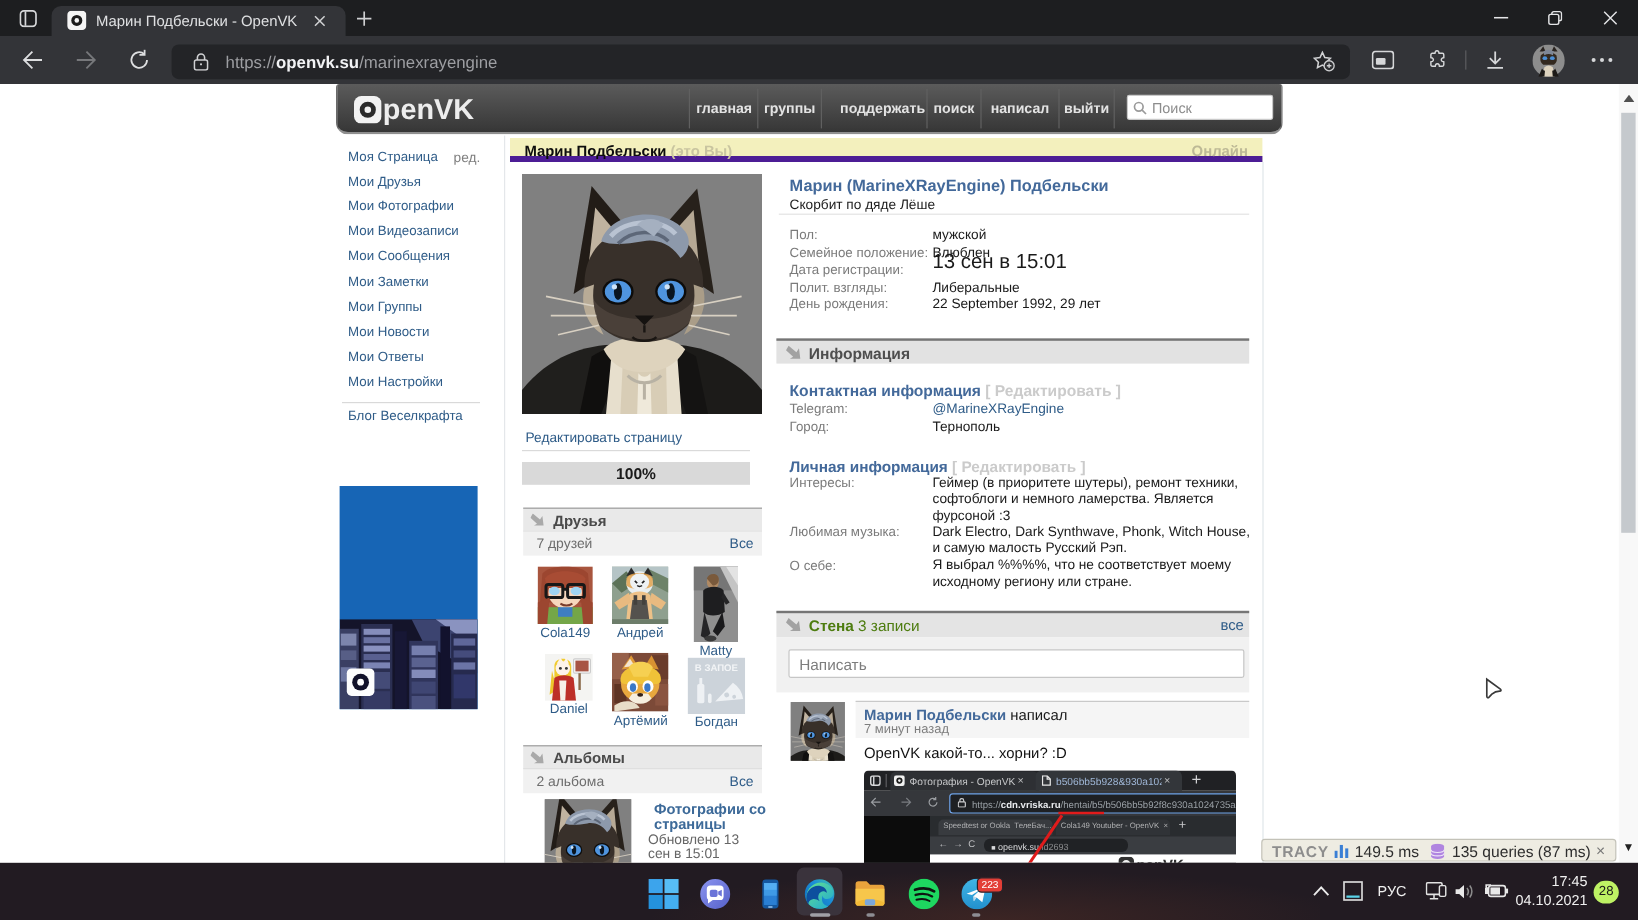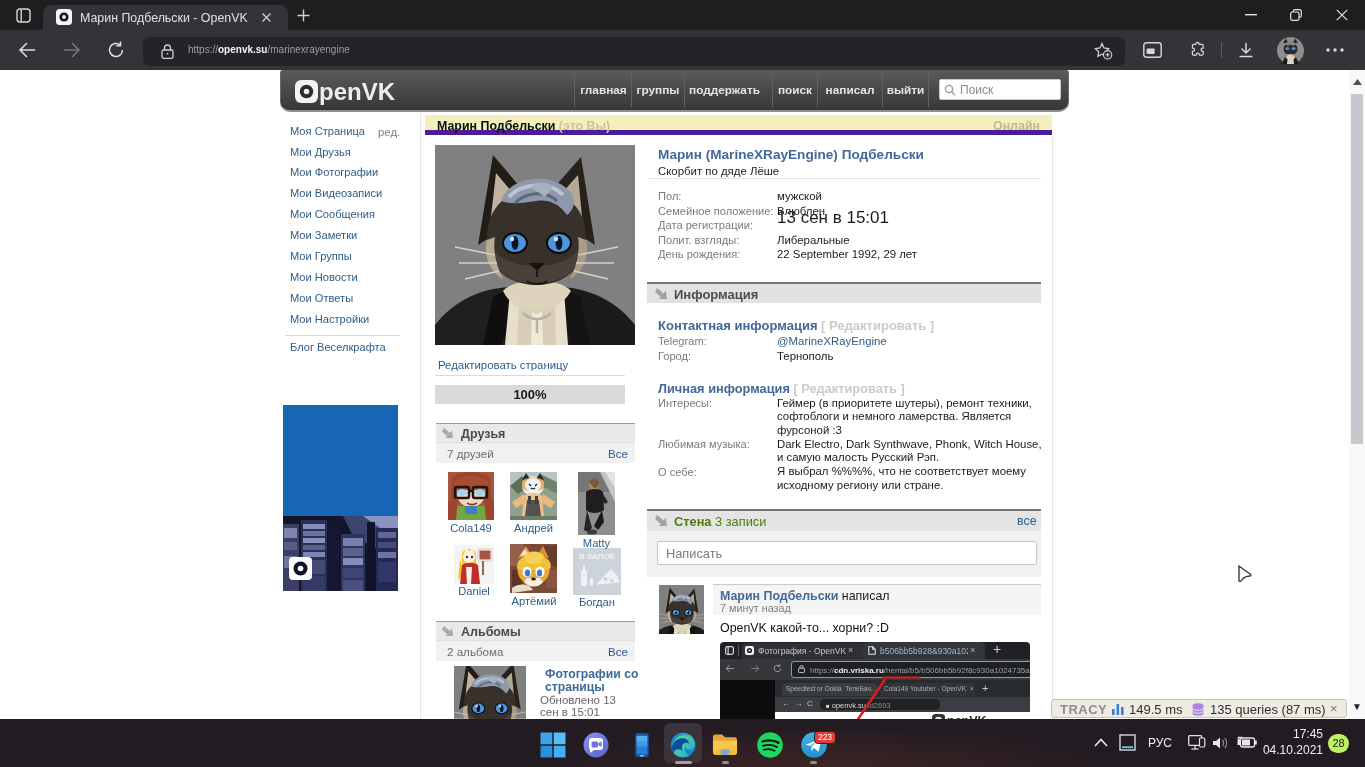--- a/index.html
+++ b/index.html
@@ -7,21 +7,21 @@
     font-family:"Liberation Sans", sans-serif; }
   .abs { position:absolute; }
   #stage { position:relative; width:1365px; height:767px; overflow:hidden; }
   
   #tabstrip { left:0; top:0; width:1365px; height:30px; background:#1d1e20; }
   #tab { left:43px; top:5px; width:245px; height:25px; background:#333438;
     border-radius:8px 8px 0 0; color:#dfe0e2; font-size:12.4px; }
   #tab .title { position:absolute; left:37px; top:6px; white-space:nowrap; }
   #toolbar { left:0; top:30px; width:1365px; height:40px; background:#333438; }
   #urlbox { left:143px; top:37px; width:982px; height:29px; background:#232427; border-radius:6px; }
-  .urltext { position:absolute; left:88px; top:6px; font-size:10px; color:#9d9ea2; white-space:nowrap; }
+  .urltext { position:absolute; left:88px; top:6px; font-size:14px; color:#9d9ea2; white-space:nowrap; }
   .urltext b { color:#f2f3f5; font-weight:bold; }
   
   #ovkheader { left:280px; top:70px; width:789px; height:42px;
     background:linear-gradient(#5b5b5b,#474747 55%,#3a3a3a 90%,#353535);
     border-radius:3px 3px 10px 10px; border-bottom:2px solid #8f8f8f;
     border-left:1px solid #6a6a6a; border-right:1px solid #6a6a6a; }
   .nav { position:absolute; top:0; height:40px; line-height:40px; color:#e3e3e3;
     font-weight:bold; font-size:11.8px; text-align:center; }
   .navsep { position:absolute; top:4px; height:33px; width:1px; background:#606060; }
   #searchbox { position:absolute; left:658px; top:9px; width:122px; height:21px;
@@ -145,21 +145,21 @@
 
   <div class="abs" id="ovkheader">
     <svg class="abs" style="left:14px;top:10px" width="23" height="23" viewBox="0 0 26 26">
       <rect x="0" y="0" width="26" height="26" rx="7" fill="#f2f2f2"></rect>
       <circle cx="13" cy="13" r="7.6" fill="#2b2b2b"></circle>
       <circle cx="13" cy="13" r="3.1" fill="#f2f2f2"></circle>
     </svg>
     <span class="abs" style="left:38px;top:8px;font-size:24px;font-weight:bold;color:#ededed;letter-spacing:0px;">penVK</span>
     <span class="nav" style="left:295px;width:55px;">главная</span>
     <span class="nav" style="left:351px;width:52px;">группы</span>
-    <span class="nav" style="left:400px;width:87px;">поддержать</span>
+    <span class="nav" style="left:411px;width:87px;">поддержать</span>
     <span class="nav" style="left:492px;width:44px;">поиск</span>
     <span class="nav" style="left:537px;width:64px;">написал</span>
     <span class="nav" style="left:602px;width:45px;">выйти</span>
     <span class="navsep" style="left:293px"></span>
     <span class="navsep" style="left:350px"></span>
     <span class="navsep" style="left:403px"></span>
     <span class="navsep" style="left:491px"></span>
     <span class="navsep" style="left:536px"></span>
     <span class="navsep" style="left:601px"></span>
     <span class="navsep" style="left:647px"></span>

